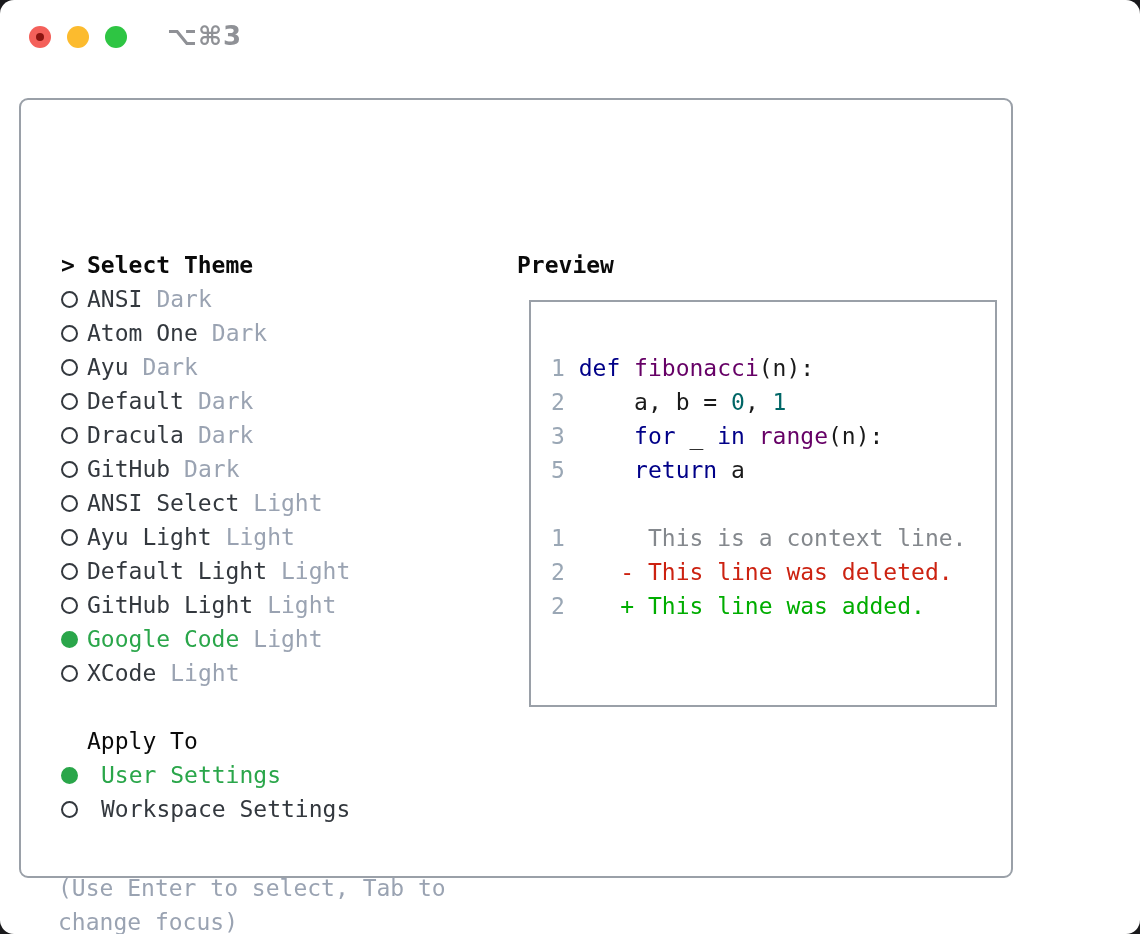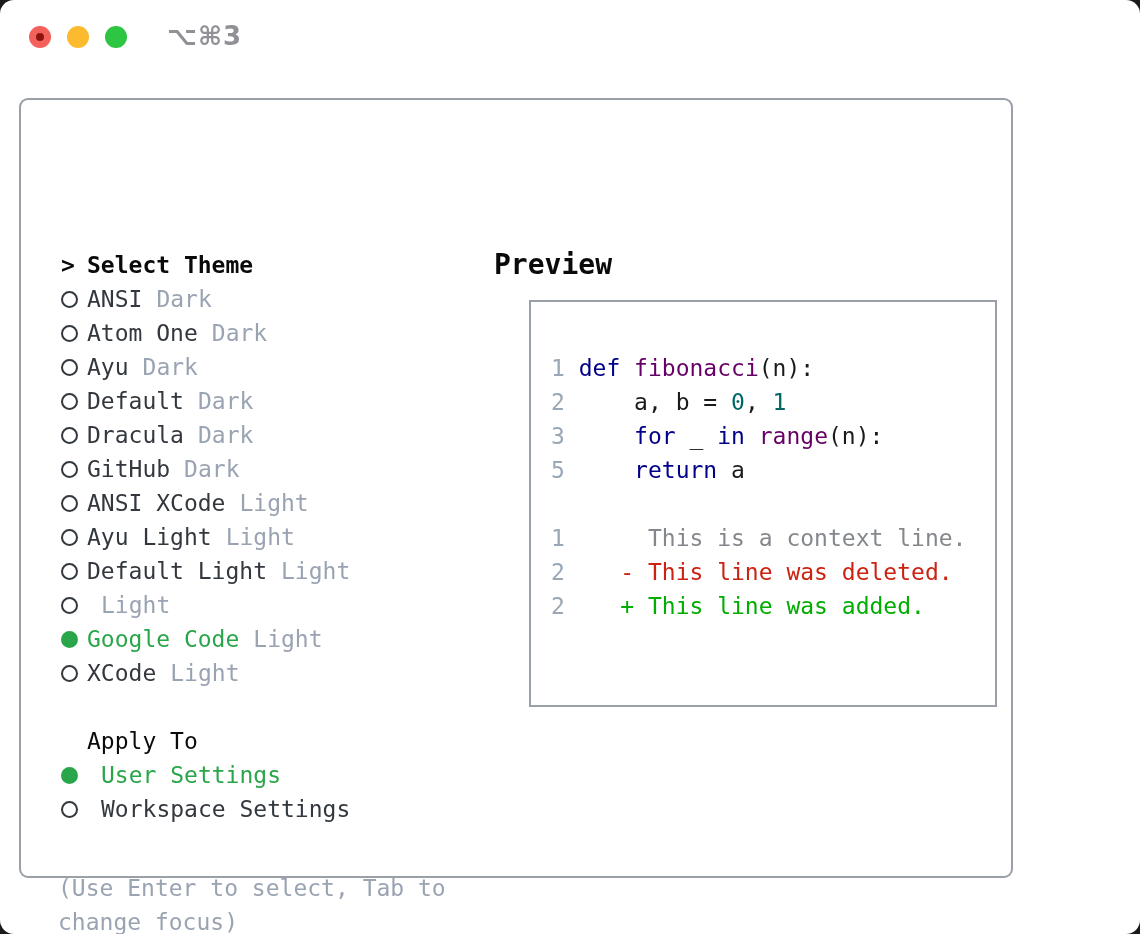--- a/index.html
+++ b/index.html
@@ -36,22 +36,22 @@
   .radio.sel{background:var(--accent_green);border-color:var(--accent_green);}
   .theme-name{color:var(--text_dark);}
   .variant{color:var(--text_muted);margin-left:14px;}
   .theme-row.selected .theme-name{color:var(--accent_green);}
   .apply-title{color:var(--title_black);}
   .option-label{color:var(--text_dark);margin-left:14px;}
   .apply-row.selected .option-label{color:var(--accent_green);}
   .help{margin-top:11px;color:var(--text_muted);font-size:23px;line-height:34px;white-space:normal;}
   
   .preview-title{
-    position:absolute;left:473px;top:148px;height:34px;line-height:34px;
-    font-size:28px;font-weight:bold;color:var(--title_black);
+    position:absolute;left:496px;top:148px;height:34px;line-height:34px;
+    font-size:23px;font-weight:bold;color:var(--title_black);
   }
   .preview-box{
     position:absolute;left:508px;top:200px;width:468px;height:407px;
     border:2px solid var(--border_gray);box-sizing:border-box;
     padding:49px 0 0 20px;overflow:hidden;
   }
   .code-line{height:34px;line-height:34px;font-size:23px;white-space:pre;}
   .seg-plain{color:var(--code_plain);}
   .seg-lineno{color:var(--line_number_gray);}
   .seg-keyword{color:var(--keyword_blue);}
@@ -82,24 +82,24 @@
         <span class="marker prompt">&gt;</span><span class="title">Select Theme</span>
       </div>
 
       <div id="theme-list">
           <div class="row theme-row"><span class="marker"><span class="radio"></span></span><span class="theme-name">ANSI</span><span class="variant">Dark</span></div>
           <div class="row theme-row"><span class="marker"><span class="radio"></span></span><span class="theme-name">Atom One</span><span class="variant">Dark</span></div>
           <div class="row theme-row"><span class="marker"><span class="radio"></span></span><span class="theme-name">Ayu</span><span class="variant">Dark</span></div>
           <div class="row theme-row"><span class="marker"><span class="radio"></span></span><span class="theme-name">Default</span><span class="variant">Dark</span></div>
           <div class="row theme-row"><span class="marker"><span class="radio"></span></span><span class="theme-name">Dracula</span><span class="variant">Dark</span></div>
           <div class="row theme-row"><span class="marker"><span class="radio"></span></span><span class="theme-name">GitHub</span><span class="variant">Dark</span></div>
-          <div class="row theme-row"><span class="marker"><span class="radio"></span></span><span class="theme-name">ANSI XCode</span><span class="variant">Light</span></div>
+          <div class="row theme-row"><span class="marker"><span class="radio"></span></span><span class="theme-name">ANSI Select</span><span class="variant">Light</span></div>
           <div class="row theme-row"><span class="marker"><span class="radio"></span></span><span class="theme-name">Ayu Light</span><span class="variant">Light</span></div>
           <div class="row theme-row"><span class="marker"><span class="radio"></span></span><span class="theme-name">Default Light</span><span class="variant">Light</span></div>
-          <div class="row theme-row"><span class="marker"><span class="radio"></span></span><span class="variant">Light</span></div>
+          <div class="row theme-row"><span class="marker"><span class="radio"></span></span><span class="theme-name">GitHub Light</span><span class="variant">Light</span></div>
           <div class="row selected theme-row"><span class="marker"><span class="radio sel"></span></span><span class="theme-name">Google Code</span><span class="variant">Light</span></div>
           <div class="row theme-row"><span class="marker"><span class="radio"></span></span><span class="theme-name">XCode</span><span class="variant">Light</span></div>
         </div>
 
       <div class="row spacer"></div>
 
       <div class="row">
         <span class="marker"></span><span class="apply-title">Apply To</span>
       </div>
 

